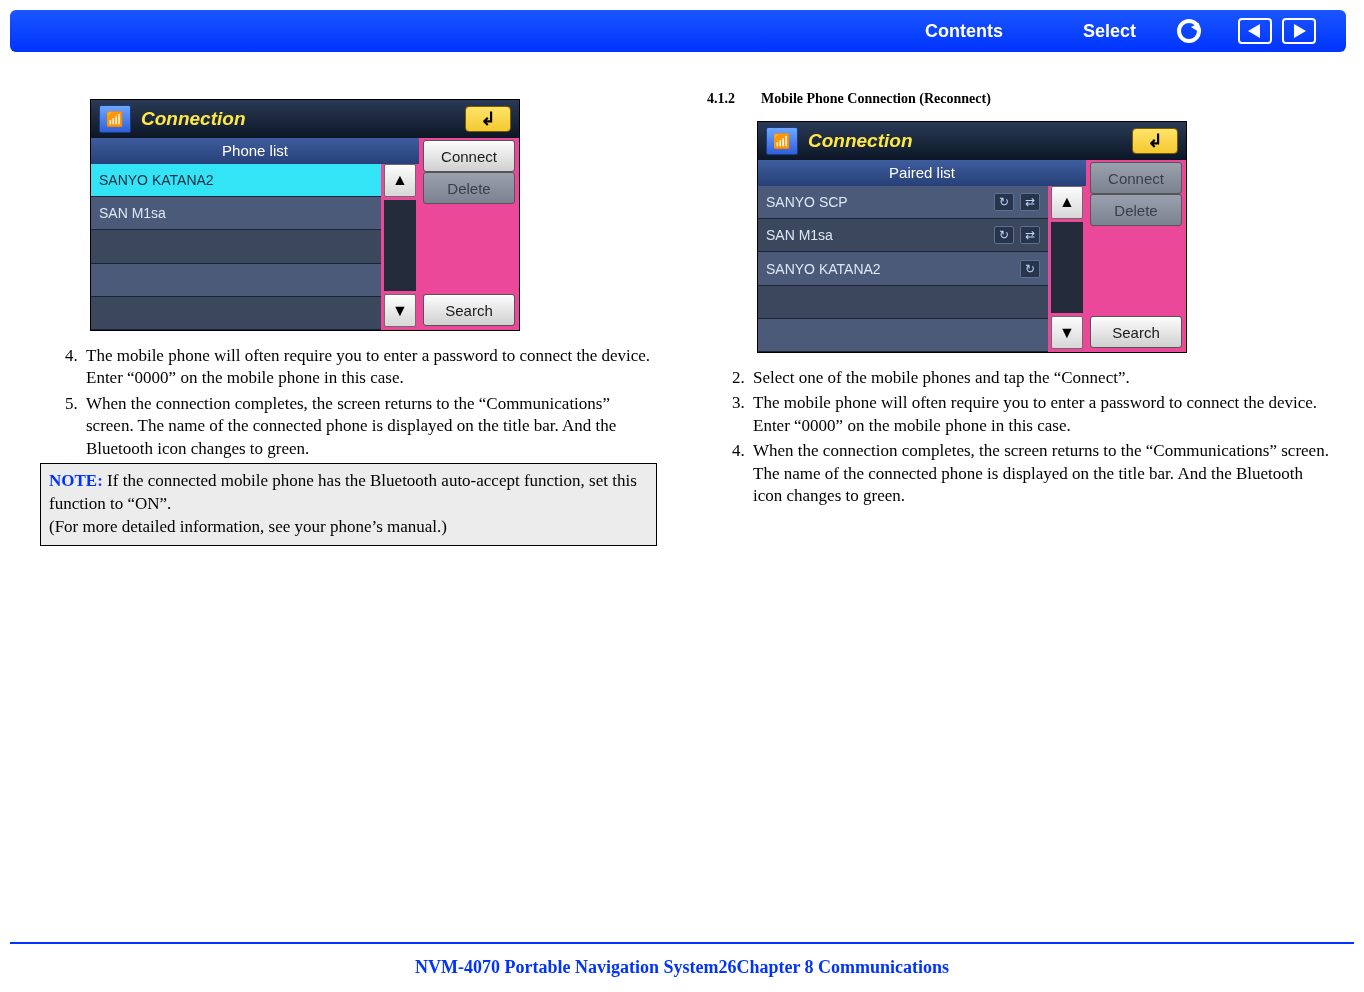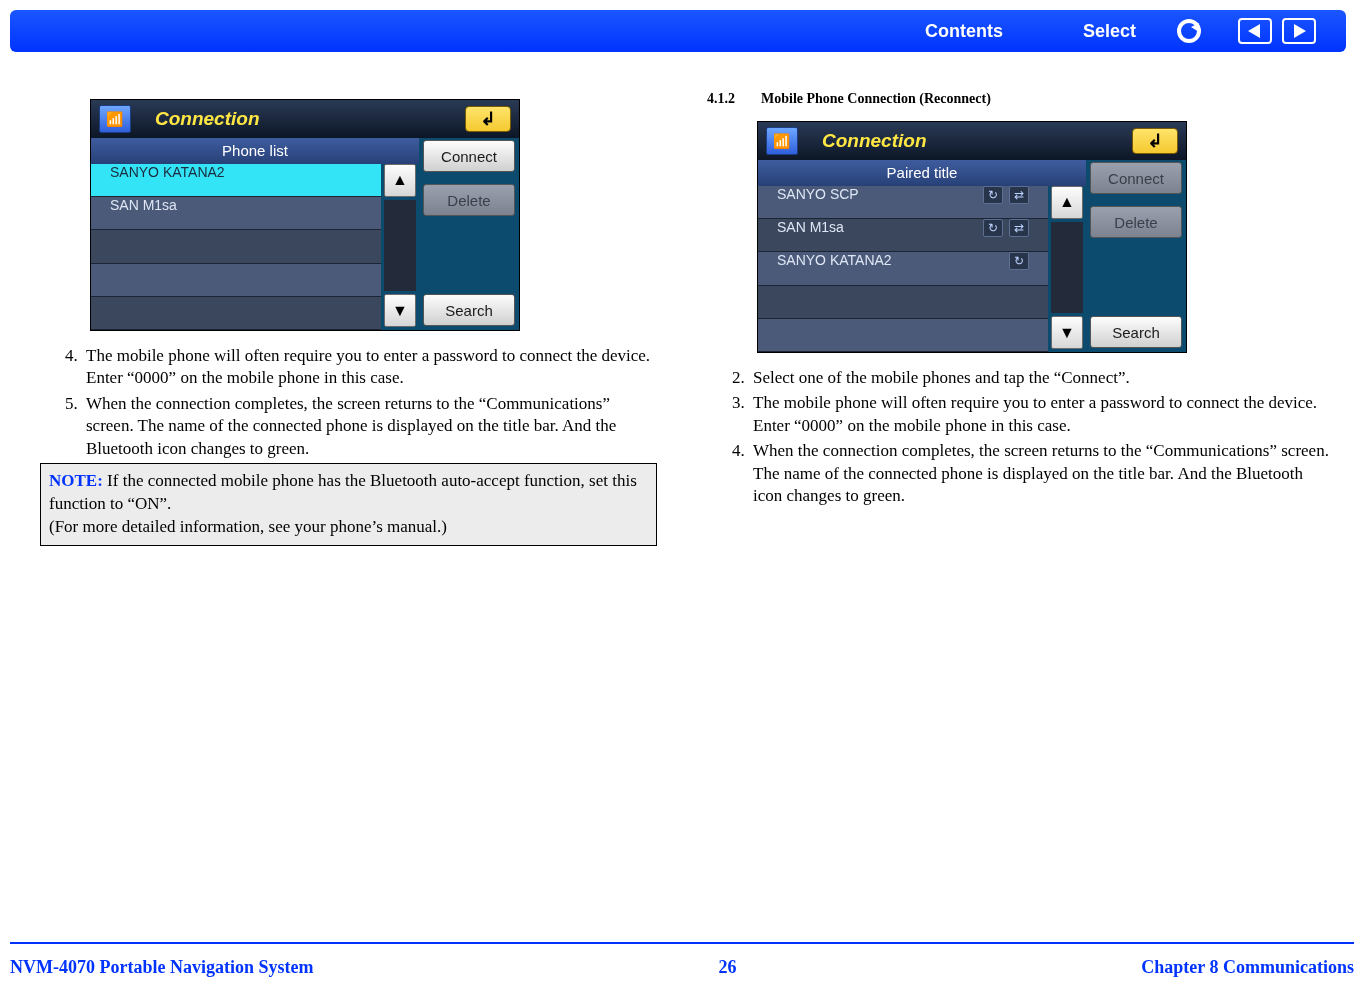--- a/index.html
+++ b/index.html
@@ -57,75 +57,75 @@
     height:38px; background:linear-gradient(#2a3a56,#0c1626);
     display:flex; align-items:center; padding:0 8px; position:relative;
   }
   .dev-title .bt-icon {
     width:32px; height:28px; background:linear-gradient(#6ea7ff,#2f5fdc);
     border:1px solid #1b3d82; border-radius:2px; display:flex;
     align-items:center; justify-content:center; margin-right:10px;
   }
   .dev-title .bt-icon span { color:#fff; font-weight:bold; font-size:14px }
   .dev-title .title {
-    color:#ffe743; font-style:italic; font-weight:bold; font-size:19px;margin-left:14px;
+    color:#ffe743; font-style:italic; font-weight:bold; font-size:19px;
   }
   .dev-title .back {
     position:absolute; right:8px; top:6px; width:46px; height:26px;
     background:linear-gradient(#ffe46a,#f5c931); border:1px solid #7a5c00;
     border-radius:4px; display:flex; align-items:center; justify-content:center;
     font-size:18px; font-weight:bold;
   }
   .dev-body {
-    background:#0c4a6e; display:flex; height:192px;
+    background:#ec4899; display:flex; height:192px;
   }
   .dev-list-area { flex:1; display:flex; flex-direction:column; padding-right:4px }
   .list-header {
     height:26px; line-height:26px; text-align:center;
     background:linear-gradient(#3e5c9e,#274077); color:#fff; font-size:15px;
   }
   .dev-rows { flex:1; display:flex }
   .row-stack { flex:1; display:flex; flex-direction:column }
   .row {
     flex:1; border-bottom:1px solid #1d2534; background:#3b475d;
-    display:flex; align-items:flex-start; padding:0 19px; color:#dfe6f5; font-size:14px;
+    display:flex; align-items:center; padding:0 8px; color:#dfe6f5; font-size:14px;
   }
   .row.selected { background:#33e4f7; color:#1b2a3e }
   .row.alt { background:#4a5a78 }
   .row .icons { margin-left:auto; display:flex; gap:6px }
   .row .icons span {
     width:20px; height:18px; background:#27344a; border:1px solid #5d7094;
     border-radius:2px; display:flex; align-items:center; justify-content:center;
     color:#bcd2ff; font-size:12px;
   }
   .scroll-col { width:38px; display:flex; flex-direction:column }
   .scroll-col .sbtn {
     flex:1; margin:3px; background:linear-gradient(#fdfdfd,#d7d7d7);
     border:1px solid #6b6b6b; border-radius:2px; display:flex;
     align-items:center; justify-content:center; font-size:16px; cursor:pointer;
   }
   .scroll-col .sbtn:first-child { margin-top:0 }
   .scroll-col .track { flex:3; margin:0 3px; background:#232a39 }
-  .dev-btns { width:96px; display:flex; flex-direction:column; padding:2px 4px 4px 0; gap:12px }
+  .dev-btns { width:96px; display:flex; flex-direction:column; padding:2px 4px 4px 0; gap:0 }
   .dev-btns .dbtn {
     height:32px; background:linear-gradient(#fdfdfd,#d0d0d0);
     border:1px solid #555; border-radius:3px; display:flex; align-items:center;
     justify-content:center; font-size:15px; color:#1a1a1a; cursor:pointer;
   }
   .dev-btns .dbtn.disabled { background:linear-gradient(#9aa0ad,#7c828f); color:#3a3f4a }
   .dev-btns .gap { flex:1 }
 
   
   .rule {
     position:absolute; left:10px; right:10px; bottom:48px; height:2px;
     background:#0033ff;
   }
   .footer {
     position:absolute; left:10px; right:10px; bottom:14px;
-    display:flex; justify-content:space-between;
+    display:flex; justify-content:center;
     font-weight:bold; font-size:18px; color:#0033ff;
   }
 </style>
 </head>
 <body>
 
 <div class="topbar">
   <div class="spacer"></div>
   <span class="nav-link">Contents</span>
   <span class="nav-link">Select</span>
@@ -222,21 +222,21 @@
     <div class="device">
         <div class="dev-title">
           <span class="bt-icon">
             <span>📶</span>
           </span>
           <span class="title">Connection</span>
           <span class="back">↲</span>
         </div>
         <div class="dev-body">
           <div class="dev-list-area">
-            <div class="list-header">Paired title</div>
+            <div class="list-header">Paired list</div>
             <div class="dev-rows">
               <div class="row-stack">
                 <div class="row alt">
                   <span>SANYO SCP</span>
                   <span class="icons">
                     <span>↻</span>
                     <span>⇄</span>
                   </span>
                 </div>
                 <div class="row">

